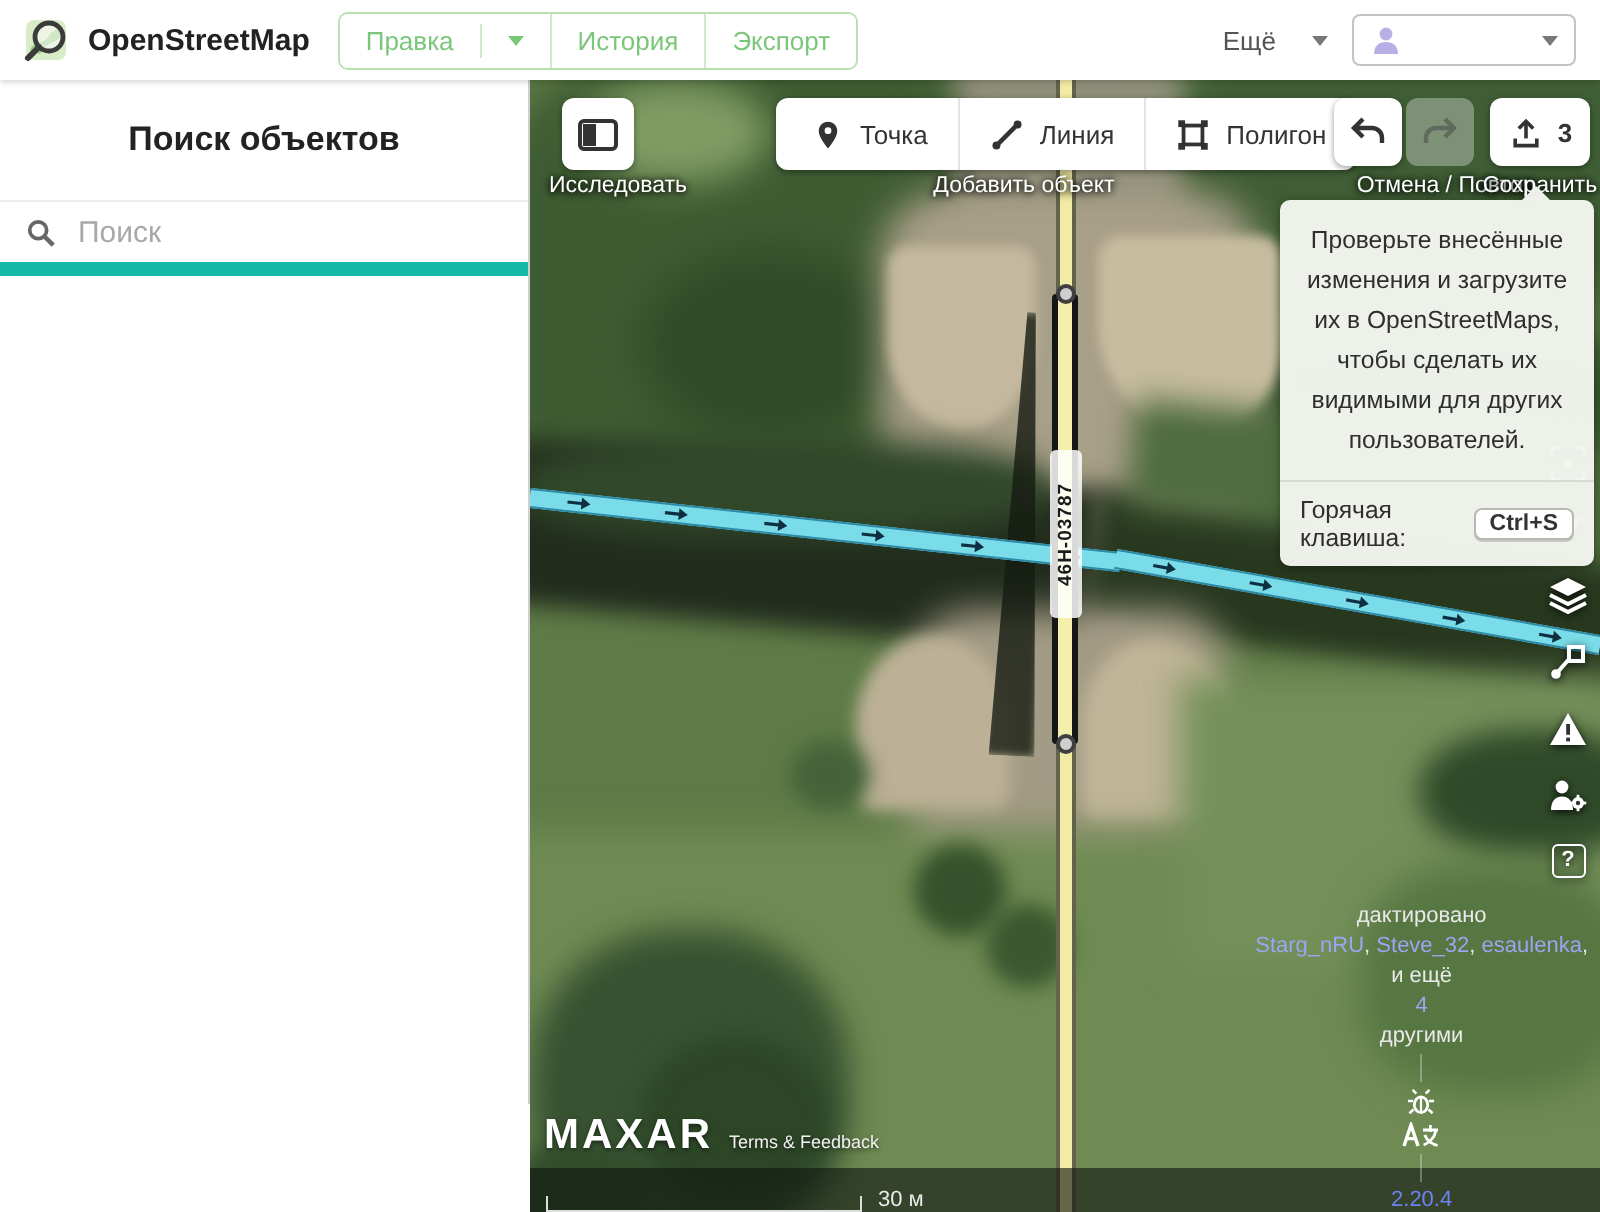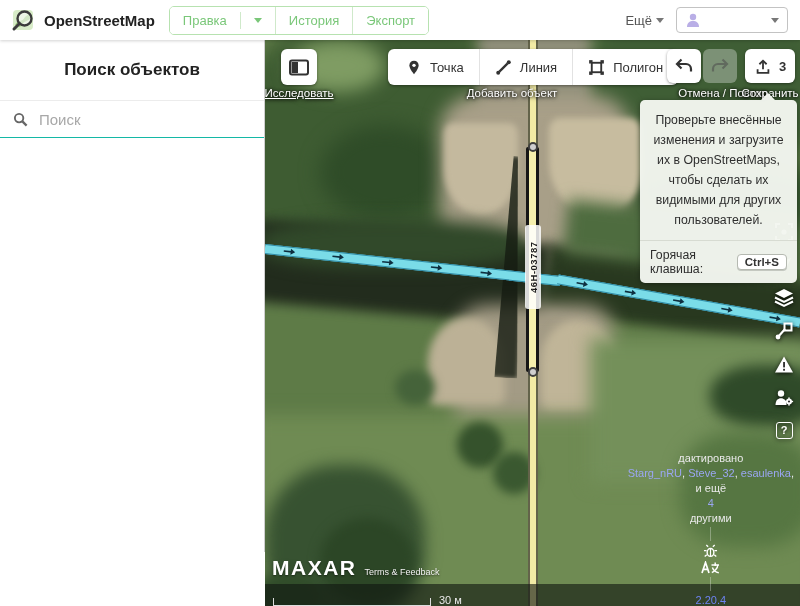--- a/index.html
+++ b/index.html
@@ -10,28 +10,28 @@
   .header { position:absolute; top:0; left:0; width:800px; height:40px; background:#fff;
     box-shadow:0 1px 3px rgba(0,0,0,.18); display:flex; align-items:center; z-index:90; }
   .brand { display:flex; align-items:center; gap:8px; margin-left:10px; }
   .brand-title { font-size:15px; font-weight:bold; color:#222; }
   .nav-group { display:flex; border:1px solid #b7e2b0; border-radius:5px; overflow:hidden; margin-left:14px;align-items:center; }
   .nav-seg { padding:6px 13px; color:#7ac779; font-size:13px; background:#fff; border-left:1px solid #cfe9ca; cursor:pointer; display:flex; align-items:center; }
   .nav-seg:first-child { border-left:none; }
   .caret { width:0; height:0; border-left:4px solid transparent; border-right:4px solid transparent; border-top:5px solid #7ac779; }
   .caret.gray { border-top-color:#777; }
   .header-right { margin-left:auto; display:flex; align-items:center; gap:12px; margin-right:12px; }
-  .more-link { color:#555; font-size:13px; display:flex; align-items:center; gap:4px; cursor:pointer;margin-left:15px; }
+  .more-link { color:#555; font-size:13px; display:flex; align-items:center; gap:18px; cursor:pointer;margin-left:15px; }
   .user-btn { width:112px; height:26px; border:1px solid #c3c3c3; border-radius:4px; display:flex; align-items:center; padding:0 8px; justify-content:space-between; cursor:pointer; background:#fff; }
 
   
   .sidebar { position:absolute; top:40px; left:0; width:265px; height:512px; background:#fff;
     border-right:1px solid #cfcfcf; z-index:80; }
   .sidebar-title { margin:20px 0 0; text-align:center; font-size:17px; font-weight:bold; color:#222; }
-  .search-row { margin-top:20px; border-top:1px solid #ececec; border-bottom:1px solid #14b8a6;
+  .search-row { margin-top:20px; border-top:1px solid #ececec; border-bottom:7px solid #14b8a6;
     display:flex; align-items:center; gap:9px; padding:0 13px; height:38px; }
   .search-row input { border:none; outline:none; flex:1; font-size:15px; color:#333; font-family:inherit; }
   .search-row input::placeholder { color:#a8a8a8; }
 
   
   .map { position:absolute; left:265px; top:40px; width:535px; height:566px; overflow:hidden; background:#5e7b47; }
   .tr { position:absolute; }
 
   
   .road-case { position:absolute; left:263px; top:0; width:10px; height:566px; background:#63634a; z-index:24; }
@@ -186,21 +186,21 @@
     <div class="vertex" style="left:263px;top:102px;"></div>
     <div class="vertex" style="left:263px;top:327px;"></div>
     <div class="road-ref">46Н-03787</div>
 
     <div class="mapbtn" style="left:16px;top:9px;width:36px;height:36px;">
       <svg width="20" height="17" viewBox="0 0 20 17">
           <rect x="1" y="1.5" width="18" height="14" rx="2" fill="#fff" stroke="#333" stroke-width="2"></rect>
           <rect x="2.5" y="3" width="6.5" height="11" fill="#333"></rect>
         </svg>
     </div>
-    <div class="maplabel" style="left:34px;top:47px;text-decoration:underline;">Исследовать</div>
+    <div class="maplabel" style="left:44px;top:47px;">Исследовать</div>
 
     <div class="addgroup">
       <div class="addseg">
         <svg width="16" height="17" viewBox="0 0 18 18">
             <path d="M9 1.5 C6 1.5 3.8 3.8 3.8 6.7 c0 3.9 5.2 9.8 5.2 9.8 s5.2-5.9 5.2-9.8 C14.2 3.8 12 1.5 9 1.5 z" fill="#333"></path>
             <circle cx="9" cy="6.6" r="1.9" fill="#fff"></circle>
           </svg>
         <span>Точка</span>
       </div>
       <div class="addseg">

